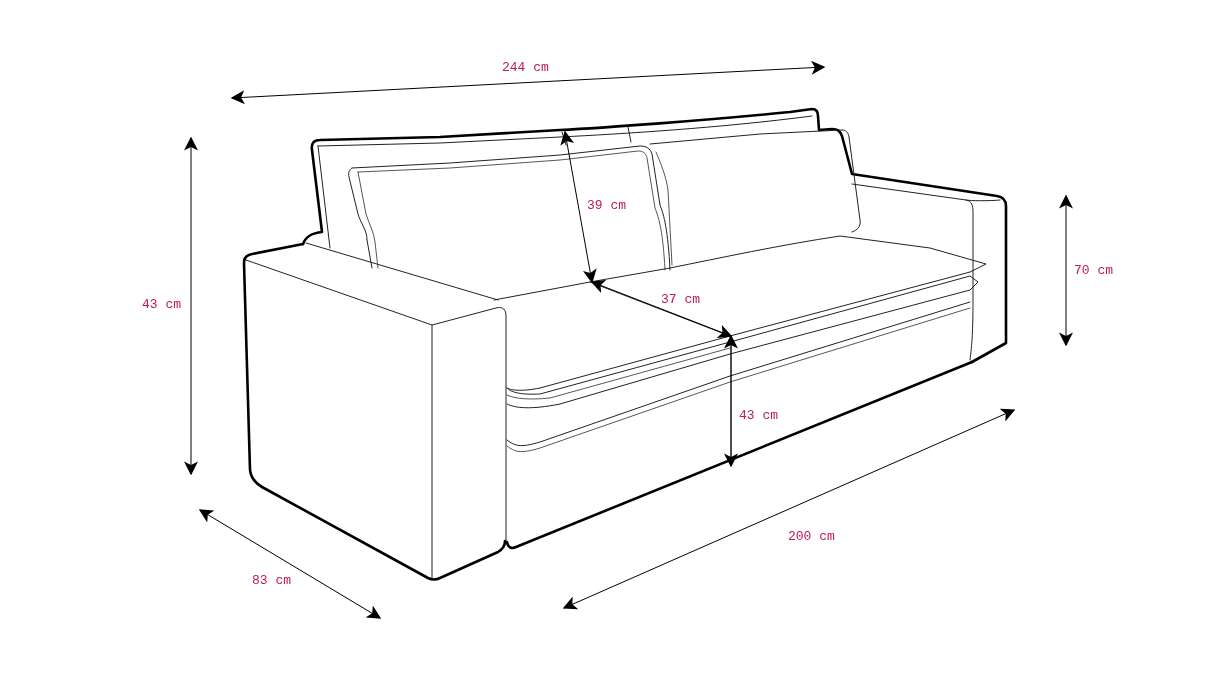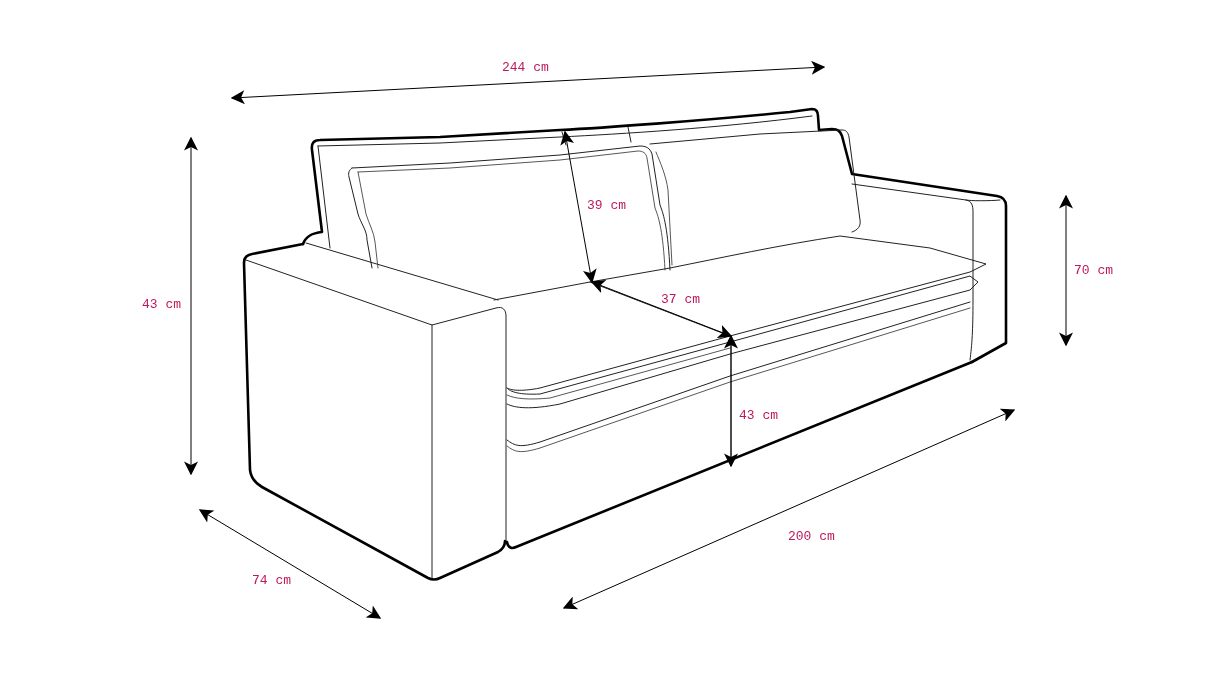--- a/index.html
+++ b/index.html
@@ -83,13 +83,13 @@
   </g>
 </svg>
 
 <div class="lbl" style="left:502px;top:60px;">244 cm</div>
 <div class="lbl" style="left:142px;top:297px;">43 cm</div>
 <div class="lbl" style="left:1074px;top:263px;">70 cm</div>
 <div class="lbl" style="left:587px;top:198px;">39 cm</div>
 <div class="lbl" style="left:661px;top:292px;">37 cm</div>
 <div class="lbl" style="left:739px;top:408px;">43 cm</div>
 <div class="lbl" style="left:788px;top:517px;margin-top:12px;">200 cm</div>
-<div class="lbl" style="left:252px;top:573px;">74 cm</div>
+<div class="lbl" style="left:252px;top:573px;">83 cm</div>
 
 </body></html>

